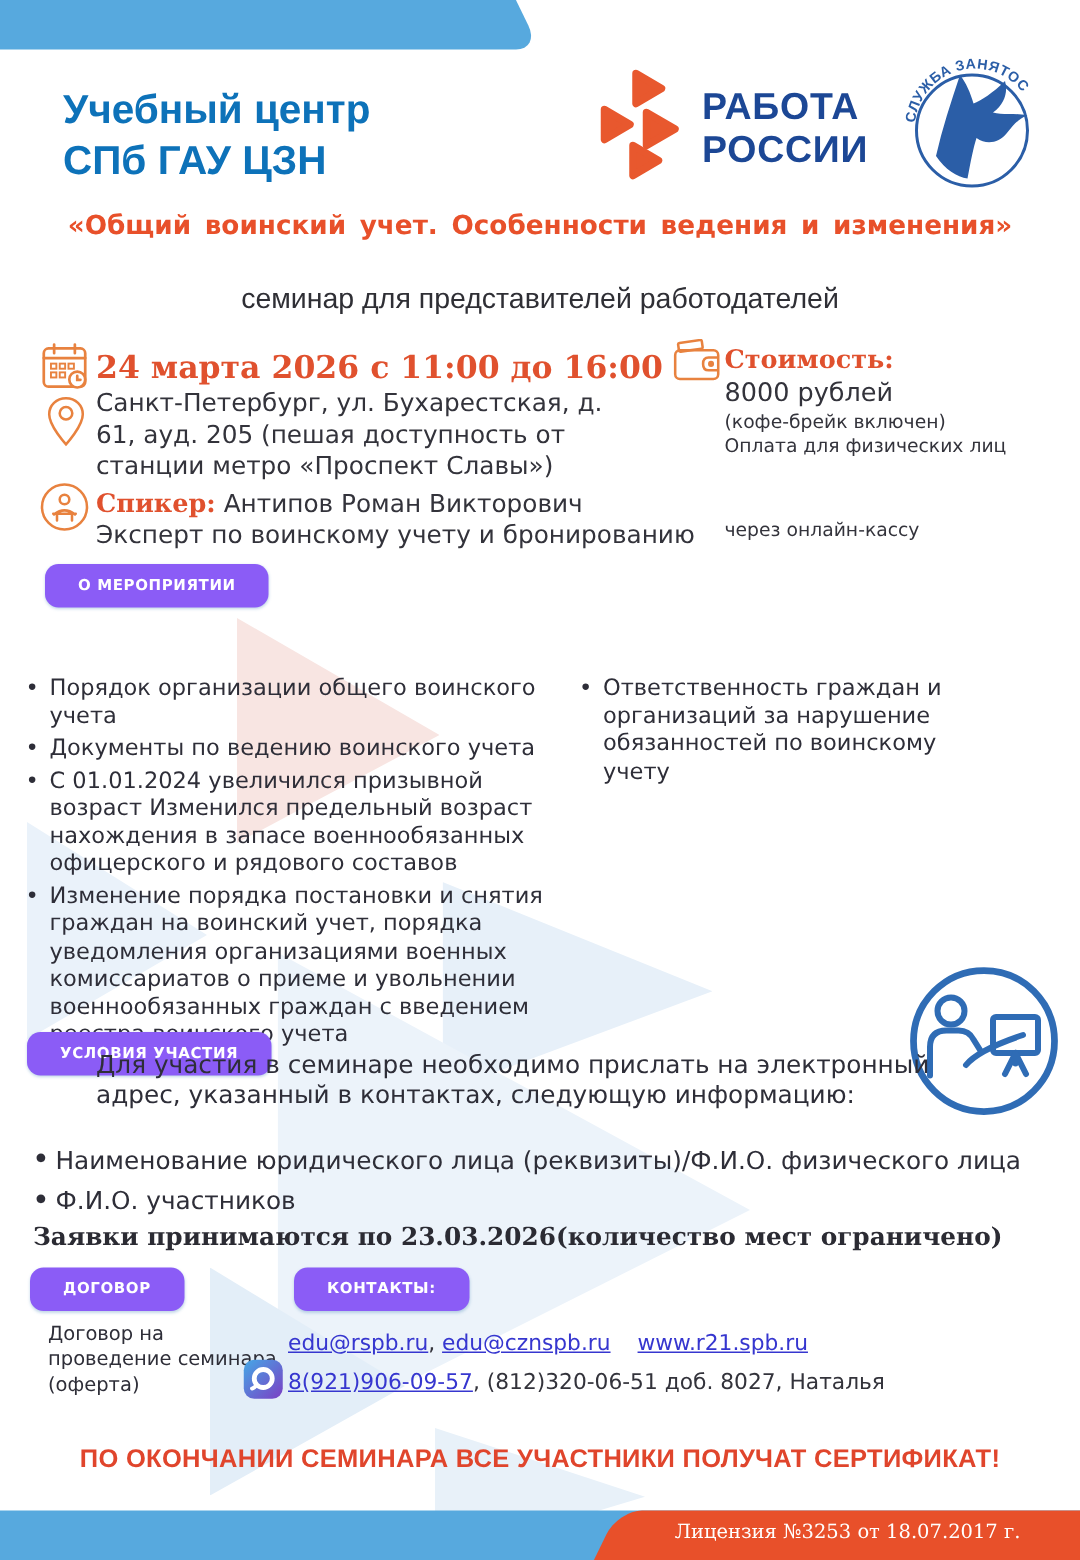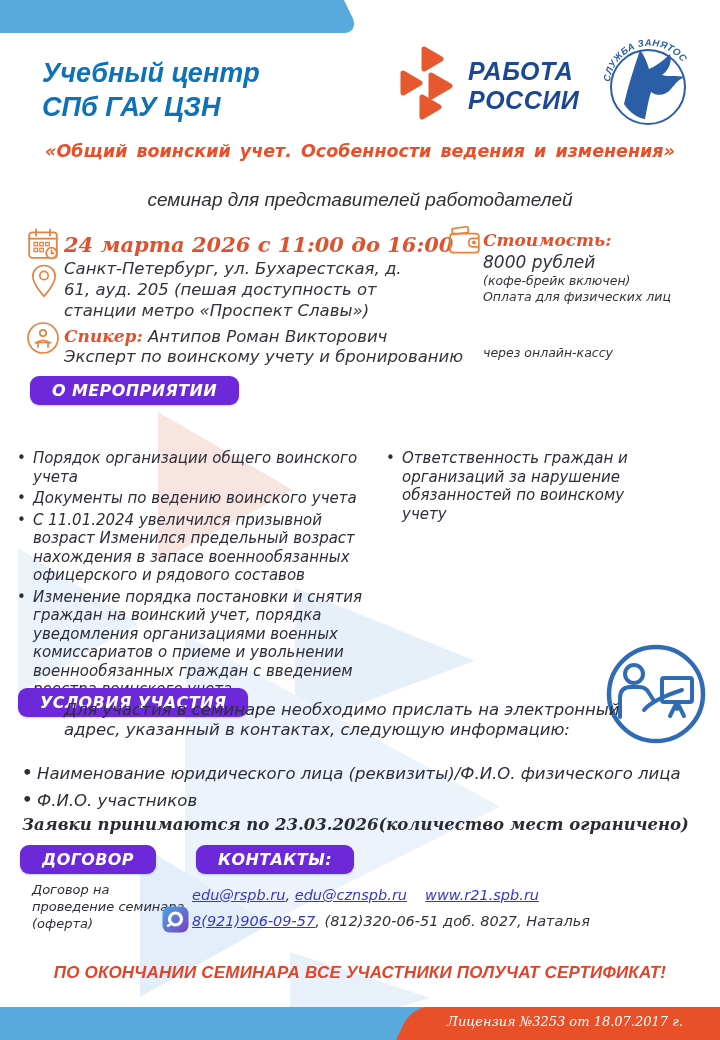--- a/index.html
+++ b/index.html
@@ -1,17 +1,17 @@
 <!DOCTYPE html>
 <html><head>
 <meta charset="utf-8">
 <style>
   html,body{margin:0;padding:0;background:#ffffff;}
   .page{position:relative;width:720px;height:1040px;background:#fff;overflow:hidden;
-        font-family:"DejaVu Sans",sans-serif;color:#32323a;font-style:italic;}
+        font-family:"DejaVu Sans",sans-serif;color:#32323a;}
   .fg{position:absolute;z-index:1;}
   .wm{position:absolute;z-index:0;clip-path:polygon(0 0,100% 52%,0 100%);}
   
   .top-band{position:absolute;left:-24px;top:0;width:376px;height:33px;background:#57a9de;
             transform:skewX(26deg);border-radius:0 0 16px 0;z-index:1;}
   .footer-blue{position:absolute;left:0;top:1007px;width:720px;height:33px;background:#57a9de;z-index:2;}
   .footer-orange{position:absolute;right:-34px;top:1007px;width:350px;height:33px;background:#e8502a;
             transform:skewX(-26deg);border-radius:16px 0 0 0;z-index:3;}
   .license{position:absolute;left:420px;top:1014px;width:290px;text-align:center;color:#fff;
             font-family:"DejaVu Serif",serif;font-size:13px;z-index:4;}
@@ -22,22 +22,22 @@
   .subtitle{width:720px;text-align:center;font-family:"Liberation Sans",sans-serif;font-size:19px;color:#2f2f35;}
   
   .accent-serif{font-family:"DejaVu Serif",serif;font-weight:bold;color:#e0512e;}
   .date-line{font-size:21px;}
   .loc{width:352px;font-size:16.5px;line-height:21px;color:#33333b;}
   .cost-price{font-size:17px;color:#33333b;}
   .cost-note{font-size:12.5px;line-height:15.5px;color:#33333b;}
   .speaker-name{font-size:16.5px;color:#33333b;text-align:right;}
   
   .btn-tag{position:absolute;z-index:1;display:inline-flex;align-items:center;justify-content:center;
-           height:29px;padding:0 22px;background:#6d28d9;border-radius:9px;color:#fff;font-weight:bold;
-           font-size:16px;letter-spacing:.4px;box-shadow:0 1px 2px rgba(80,140,190,.35);}
+           height:29px;padding:0 22px;background:#8b5cf6;border-radius:9px;color:#fff;font-weight:bold;
+           font-size:10px;letter-spacing:.4px;box-shadow:0 1px 2px rgba(80,140,190,.35);}
   .program-h{color:#1374bb;font-weight:bold;font-size:15.5px;letter-spacing:.3px;word-spacing:3px;}
   ul.prog{list-style:none;margin:0;padding:0;}
   ul.prog li{position:relative;padding-left:17px;font-size:15px;line-height:18.5px;margin-bottom:3px;color:#2e2e38;}
   ul.prog li::before{content:"•";position:absolute;left:1px;top:0;color:#2e2e38;}
   .cond-text{font-size:16.5px;line-height:20px;color:#2e2e38;}
   ul.cond{list-style:none;margin:0;padding:0;}
   ul.cond li{position:relative;padding-left:15px;font-size:16.5px;line-height:19px;margin-bottom:8px;color:#2e2e38;}
   ul.cond li::before{content:"•";position:absolute;left:0;top:-1px;font-weight:bold;}
   .deadline{font-family:"DejaVu Serif",serif;font-weight:bold;font-size:16.5px;color:#2b2b33;}
   .small-note{font-size:13px;line-height:17px;color:#2e2e38;}
@@ -140,21 +140,21 @@
     <span class="accent-serif" style="font-size:17px;">Спикер:</span>
     <span class="speaker-name">Антипов Роман Викторович</span>
   </div>
   <div class="fg speaker-name" style="left:64px;top:347px;">Эксперт по воинскому учету и бронированию</div>
 
   <div class="btn-tag" style="left:30px;top:376px;">О МЕРОПРИЯТИИ</div>
 
   <ul class="prog fg" style="left:16px;top:449px;width:350px;">
     <li>Порядок организации  общего воинского учета</li>
     <li>Документы  по ведению воинского учета</li>
-    <li>С 11.01.2024  увеличился призывной  возраст Изменился предельный  возраст нахождения  в запасе военнообязанных  офицерского и рядового  составов</li>
+    <li>С 01.01.2024  увеличился призывной  возраст Изменился предельный  возраст нахождения  в запасе военнообязанных  офицерского и рядового  составов</li>
     <li>Изменение  порядка  постановки и  снятия граждан  на воинский  учет, порядка уведомления  организациями  военных комиссариатов о приеме  и увольнении военнообязанных   граждан  с введением реестра воинского  учета</li>
   </ul>
   <ul class="prog fg" style="left:385px;top:449px;width:250px;">
     <li>Ответственность граждан  и организаций  за нарушение обязанностей по  воинскому учету</li>
   </ul>
 
   <svg class="fg" style="left:600px;top:638px;" width="112" height="112" viewBox="0 0 112 112">
     <g fill="none" stroke="#2f6cb5" stroke-linecap="round" stroke-linejoin="round">
       <circle cx="56" cy="56" r="47" stroke-width="4.5"></circle>
       <circle cx="34" cy="36" r="9" stroke-width="4"></circle>

